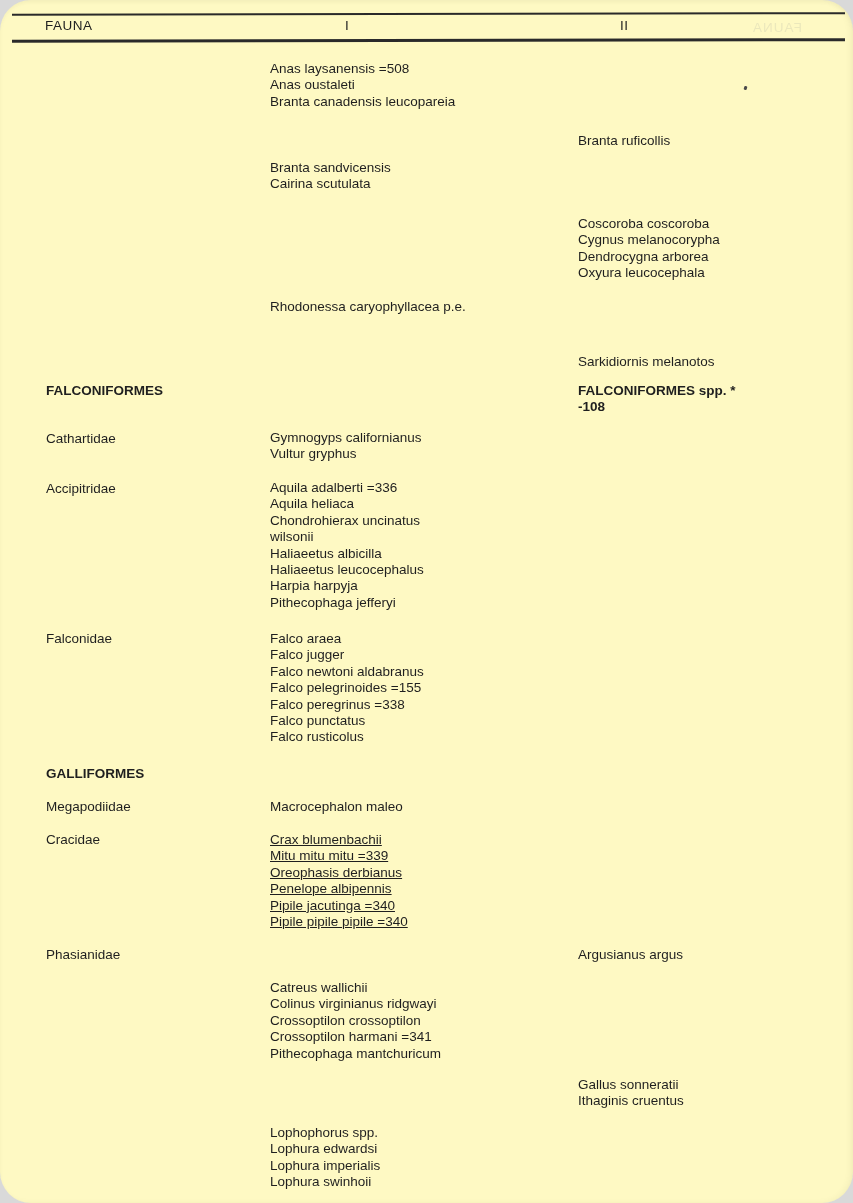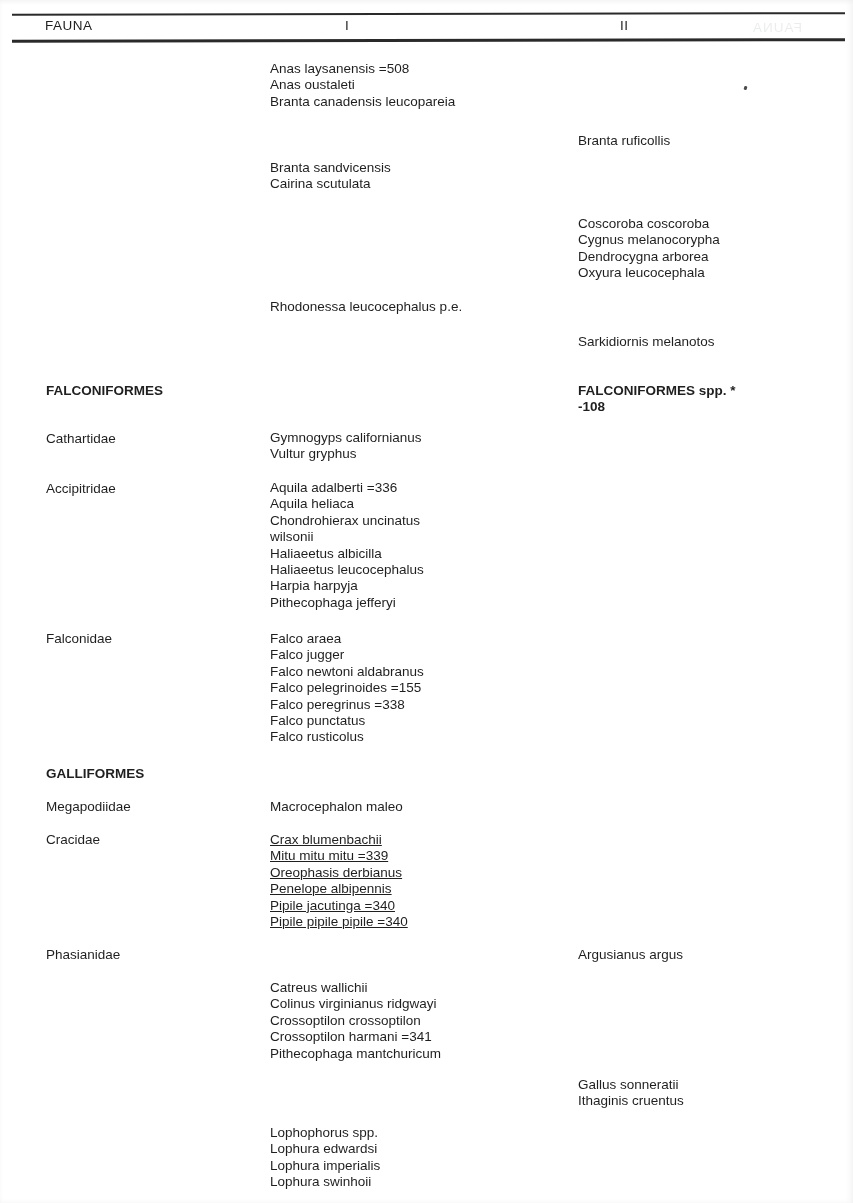--- a/index.html
+++ b/index.html
@@ -1,24 +1,25 @@
 <!DOCTYPE html>
 <html><head>
 <meta charset="utf-8">
 <style>
   html,body{margin:0;padding:0;background:#d9d9d9;}
   .page{
     position:relative;
     width:853px;height:1203px;
     margin:0 auto;
-    background:#ffffff;
+    background:#fef9c3;
     font-family:"Liberation Sans", sans-serif;
     color:#1f1f1f;
     overflow:hidden;
     box-shadow:inset -3px 0 6px rgba(0,0,0,0.04), inset 0 2px 4px rgba(0,0,0,0.03);
+    border-radius:31px;
   }
   .rule{position:absolute;left:12px;right:8px;background:#2a2a2a;}
   .rule-top{top:13px;height:2px;transform:rotate(-0.12deg);}
   .rule-bottom{top:39px;height:3px;transform:rotate(-0.12deg);}
   .hdr{position:absolute;top:18px;font-size:13.5px;letter-spacing:0.5px;white-space:nowrap;}
   .hdr-fauna{left:45px;}
   .hdr-I{left:345px;}
   .hdr-II{left:620px;}
   .hdr-ghost{
     left:752px;top:20px;
@@ -62,23 +63,23 @@
         <div class="line">Branta sandvicensis</div>
         <div class="line">Cairina scutulata</div>
       </div>
       <div class="entry col-sp2" style="top: 216px;">
         <div class="line">Coscoroba coscoroba</div>
         <div class="line">Cygnus melanocorypha</div>
         <div class="line">Dendrocygna arborea</div>
         <div class="line">Oxyura leucocephala</div>
       </div>
       <div class="entry col-sp1" style="top: 299px;">
-        <div class="line">Rhodonessa leucocephalus p.e.</div>
+        <div class="line">Rhodonessa caryophyllacea p.e.</div>
       </div>
-      <div class="entry col-sp2" style="top: 334px;">
+      <div class="entry col-sp2" style="top: 354px;">
         <div class="line">Sarkidiornis melanotos</div>
       </div>
       <div class="entry col-fam bold" style="top: 383px;">
         <div class="line">FALCONIFORMES</div>
       </div>
       <div class="entry col-sp2 bold" style="top: 383px;">
         <div class="line">FALCONIFORMES spp. *</div>
         <div class="line">-108</div>
       </div>
       <div class="entry col-fam" style="top: 431px;">

